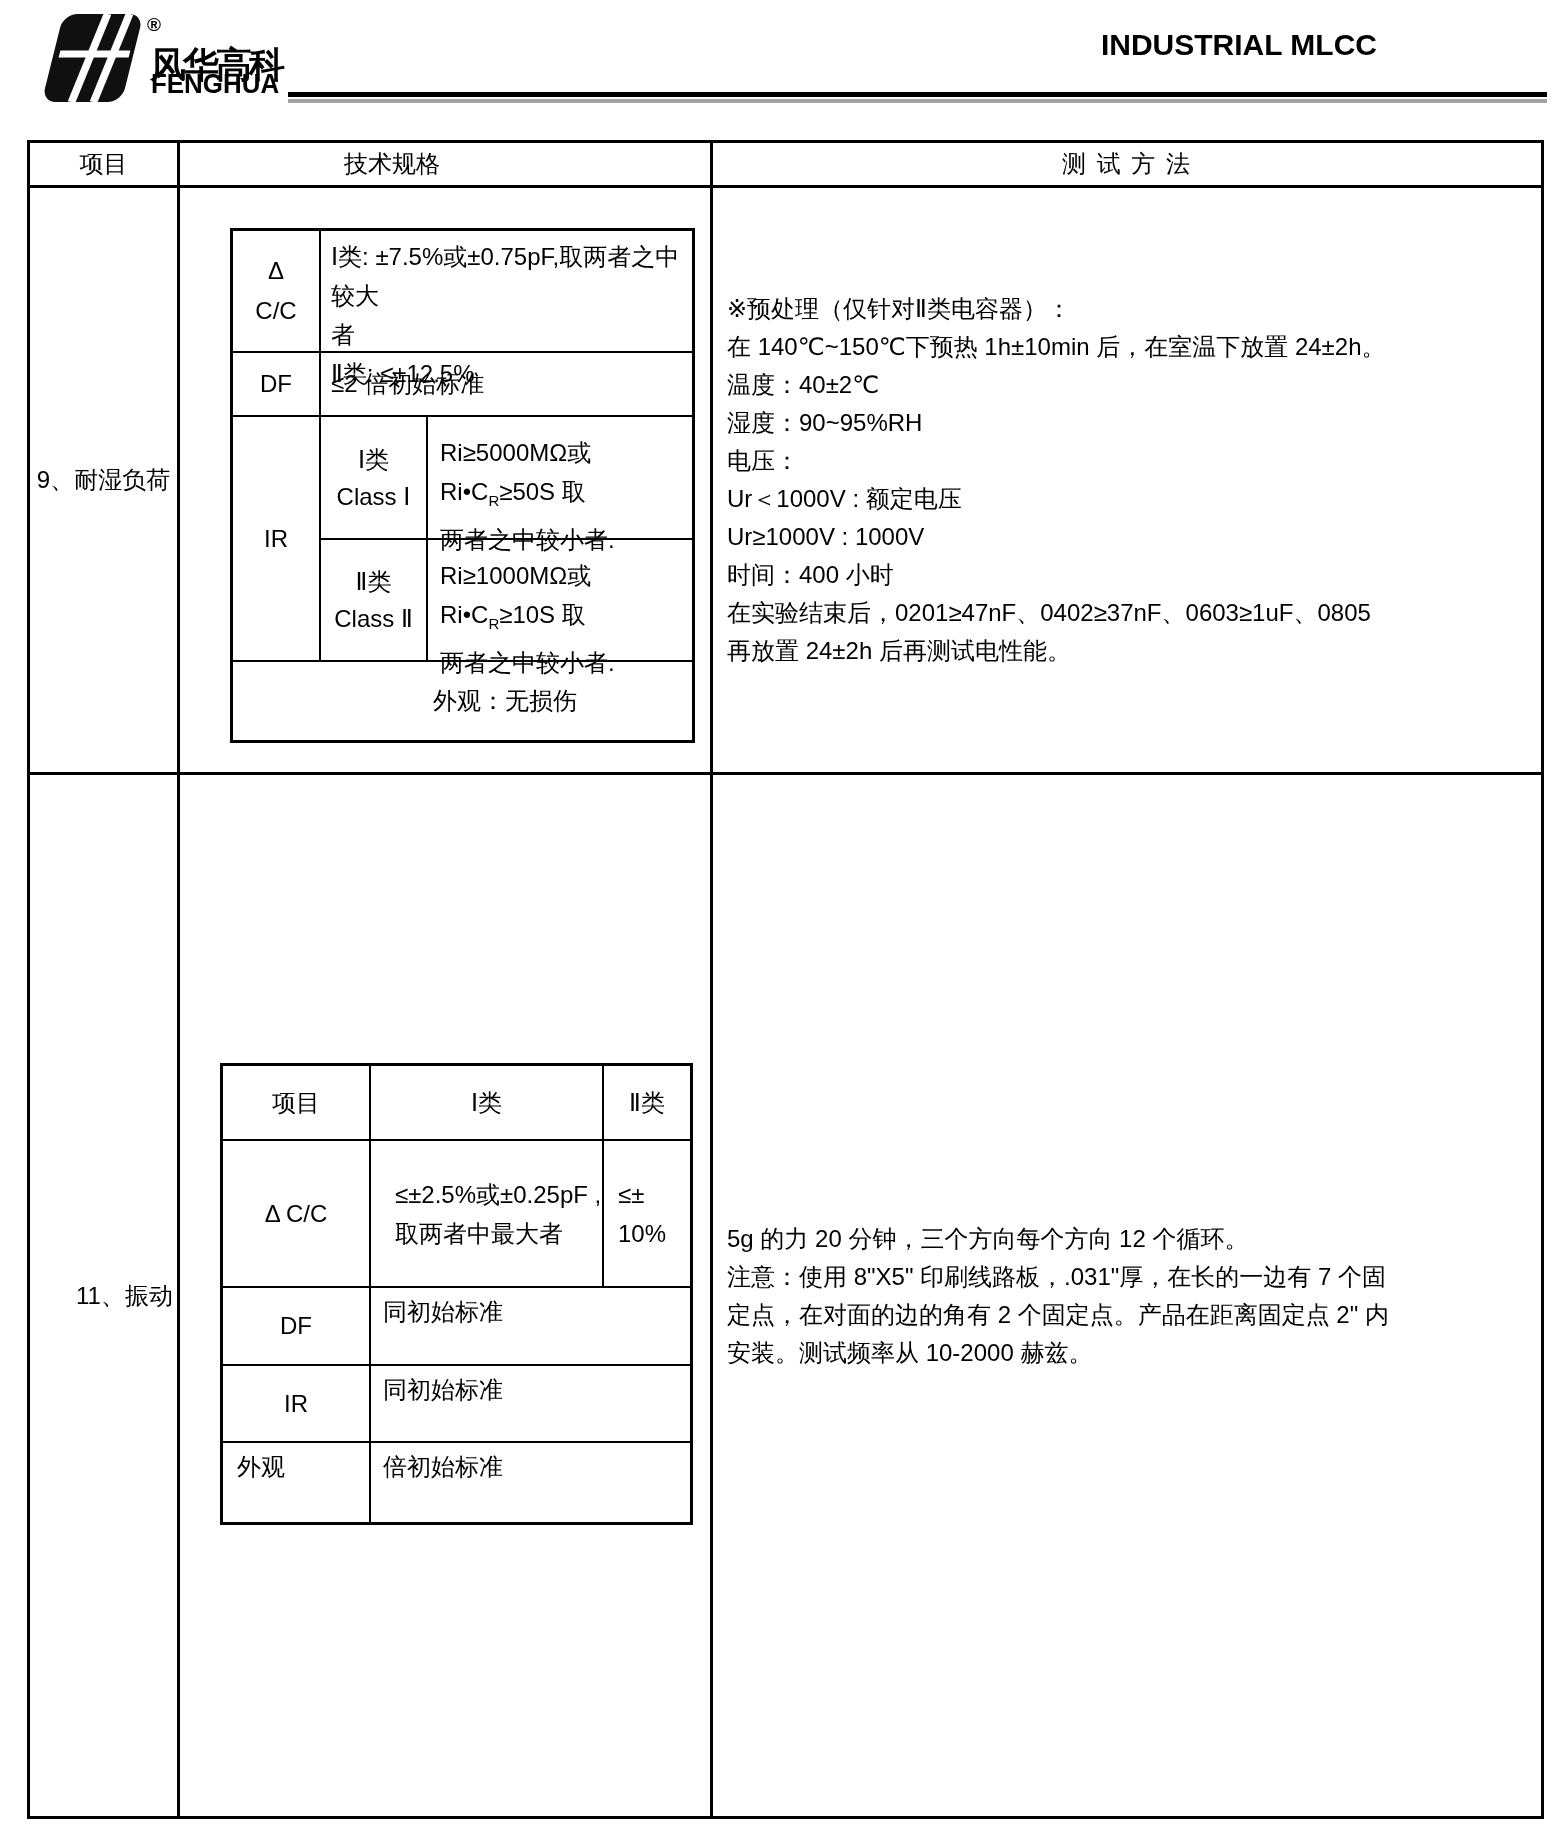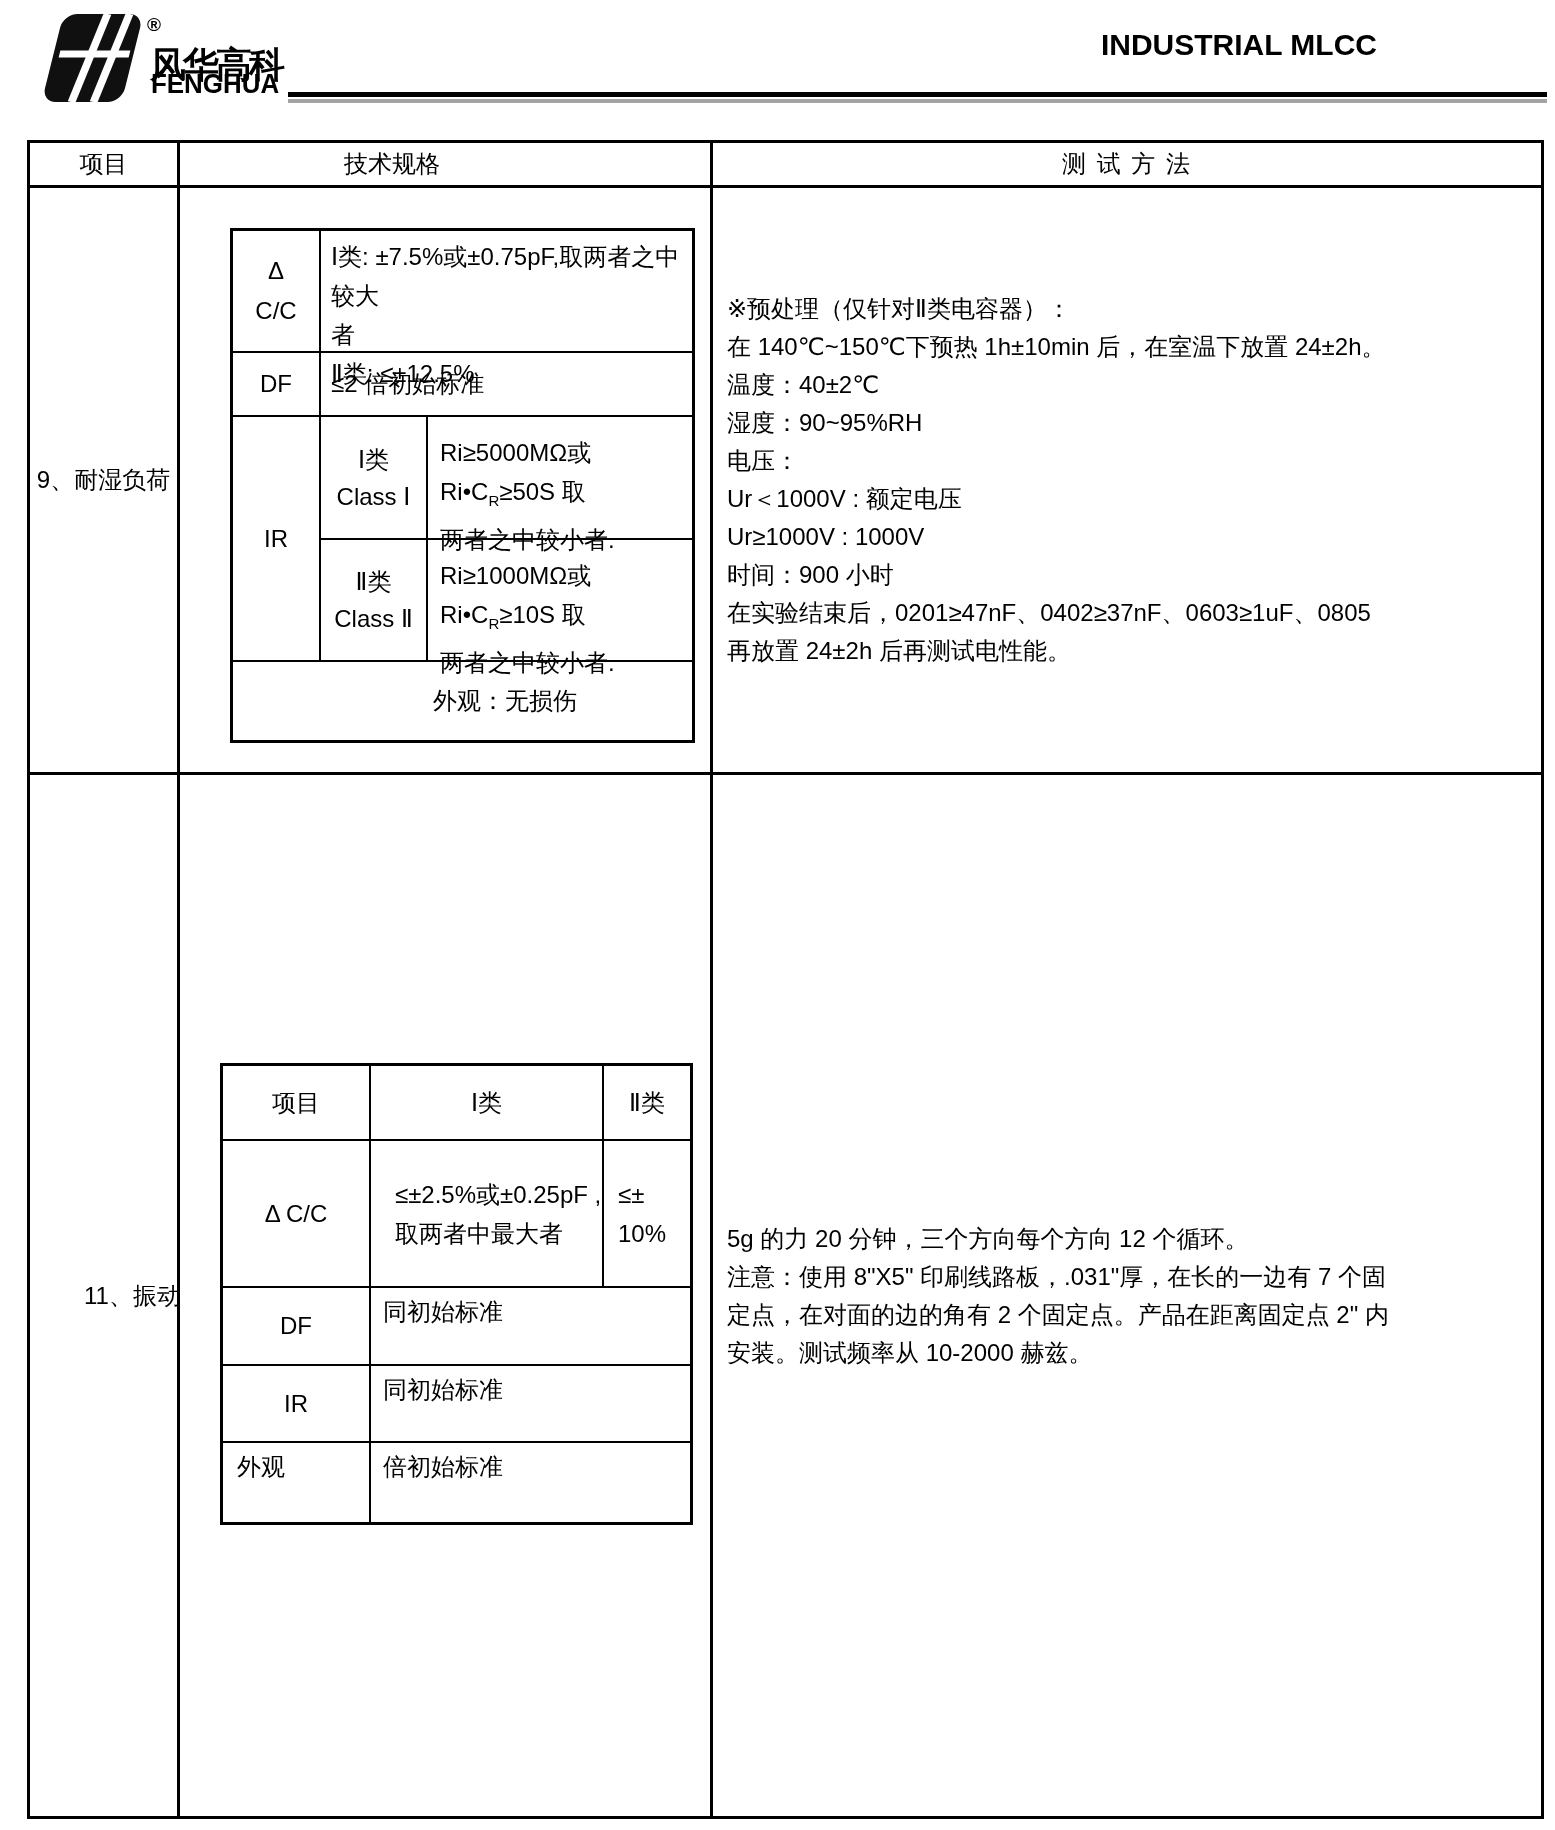--- a/index.html
+++ b/index.html
@@ -28,21 +28,21 @@
   .h2 { left:0; top:629px; width:100%; height:3px; }
 
   .cell { position:absolute; box-sizing:border-box; font-size:24px; }
   .cc { display:flex; align-items:center; justify-content:center; text-align:center; }
 
   .th-item   { left:0;   top:0; width:147px; height:42px; }
   .th-spec   { left:150px; top:0; width:424px; height:42px; }
   .th-method { left:683px; top:0; width:828px; height:42px; letter-spacing:2px; }
 
   .item9   { left:0; top:45px;  width:147px; height:584px; }
-  .item11  { left:16px; top:632px; width:173px; height:1041px;border-radius:17px; }
+  .item11  { left:8px; top:632px; width:173px; height:1041px;border-radius:17px; }
 
   .method { display:flex; flex-direction:column; justify-content:center; align-items:flex-start;
             padding:0 16px 0 14px; line-height:38px; }
   .method9  { left:683px; top:45px;  width:828px; height:584px; }
   .method11 { left:683px; top:632px; width:828px; height:1041px; }
   .method div { white-space:nowrap; }
 
   
   .nt { position:absolute; border:3px solid #000; box-sizing:border-box; display:grid; }
   .nt > div { box-sizing:border-box; font-size:24px; }
@@ -149,21 +149,21 @@
     </div>
 
     <div class="cell method method9">
       <div>※预处理（仅针对Ⅱ类电容器）：</div>
       <div>在 140℃~150℃下预热 1h±10min 后，在室温下放置 24±2h。</div>
       <div>温度：40±2℃</div>
       <div>湿度：90~95%RH</div>
       <div>电压：</div>
       <div>Ur＜1000V : 额定电压</div>
       <div>Ur≥1000V : 1000V</div>
-      <div>时间：900 小时</div>
+      <div>时间：400 小时</div>
       <div>在实验结束后，0201≥47nF、0402≥37nF、0603≥1uF、0805</div>
       <div>再放置 24±2h 后再测试电性能。</div>
     </div>
 
     <div class="cell cc item11">11、振动</div>
 
     <div class="nt nt2">
       <div class="n2-h-item br bb cc">项目</div>
       <div class="n2-h-c1 br bb cc">Ⅰ类</div>
       <div class="n2-h-c2">Ⅱ类</div>

